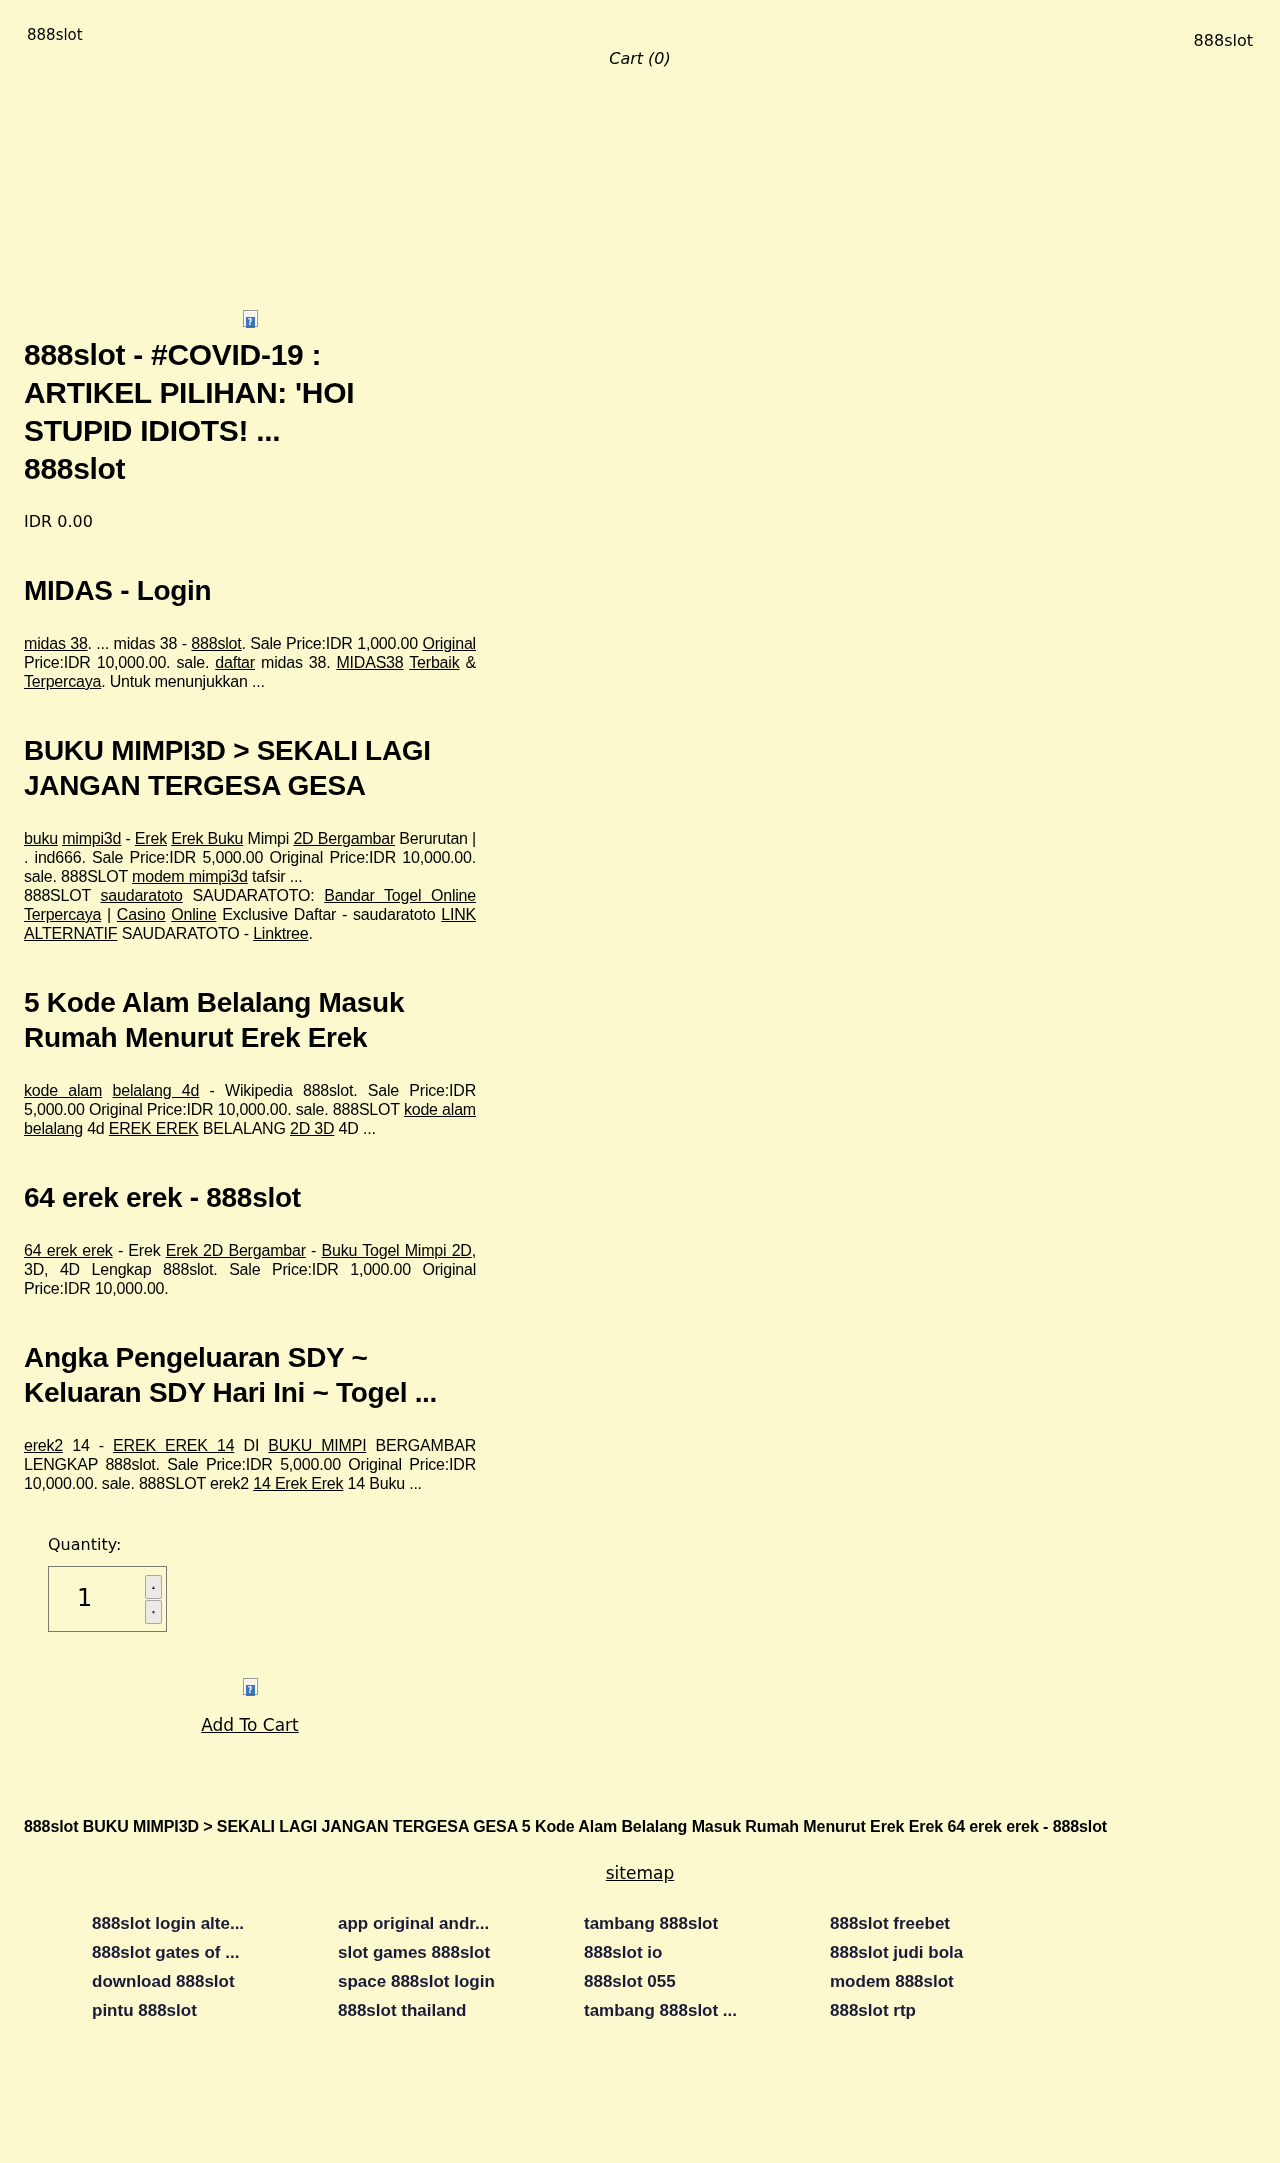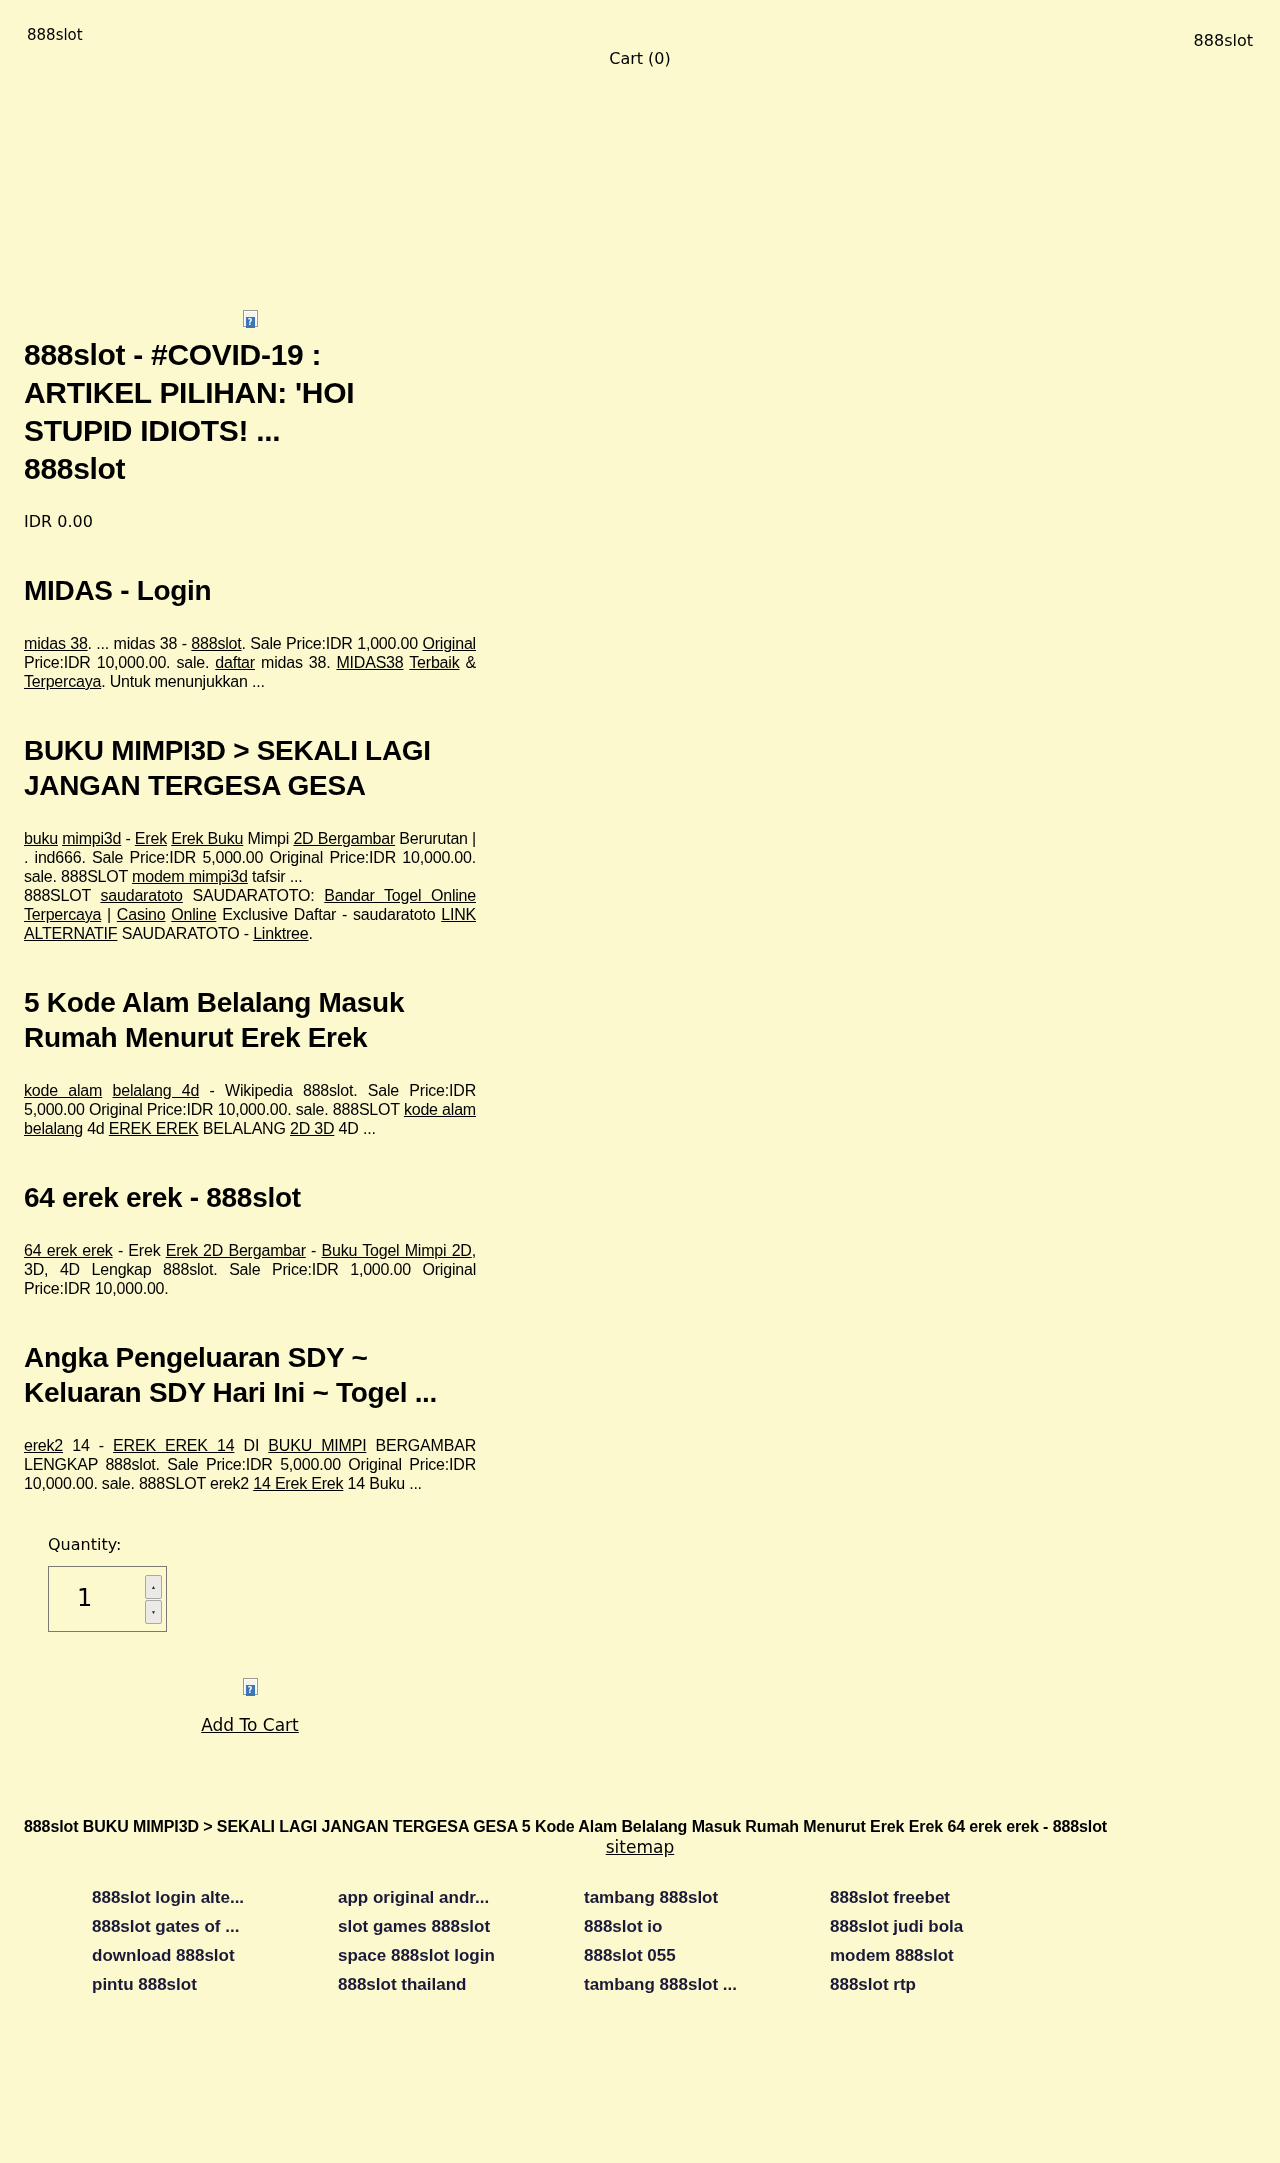--- a/index.html
+++ b/index.html
@@ -8,21 +8,21 @@
     background:#fcf9cf; color:#000;
     font-family:"DejaVu Sans", sans-serif;
   }
   a { color:#000; }
 
   
   .hdr { position:relative; height:70px; }
   .brand-left  { position:absolute; left:27px;  top:26px; font-size:15px; text-decoration:none; }
   .brand-right { position:absolute; right:27px; top:31px; font-size:16px; text-decoration:none; }
   .cart-row { position:absolute; left:0; right:0; top:49px; text-align:center; }
-  .cart-link { font-size:16px; text-decoration:none; }
+  .cart-link { font-size:16px; text-decoration:none;font-style:italic; }
 
   
   main { margin-left:24px; width:452px; font-family:"Liberation Sans", sans-serif; }
   .img1-wrap { margin-top:240px; text-align:center; }
 
   h1 {
     margin:8px 0 0; white-space:pre-line;
     font:bold 30px/38px "Liberation Sans", sans-serif; letter-spacing:-0.3px;
   }
   .price { margin-top:24px; font:16px "DejaVu Sans", sans-serif; }
@@ -62,21 +62,21 @@
     font-size:5px; color:#222; cursor:default; padding:0;
   }
 
   
   .atc-wrap { margin-top:46px; text-align:center; }
   .atc-label { margin-top:19px; text-align:center; font:17px "DejaVu Sans", sans-serif;text-decoration:underline; }
 
   
   footer { margin:82px 24px 0; }
   .summary { font:bold 16px/20px "Liberation Sans", sans-serif; letter-spacing:-0.1px; }
-  .sitemap-row { text-align:center; }
+  .sitemap-row { margin-top:26px; text-align:center; }
   .sitemap-link { font:17px "DejaVu Sans", sans-serif; color:#000; text-decoration:underline; }
   .links-grid {
     margin:26px 0 0 68px;
     display:grid; grid-template-columns:repeat(4, 246px);
   }
   .links-grid a {
     font:bold 17px/29px "Liberation Sans", sans-serif;
     color:#1a1a38; text-decoration:none;
     white-space:nowrap; overflow:hidden;
   }

